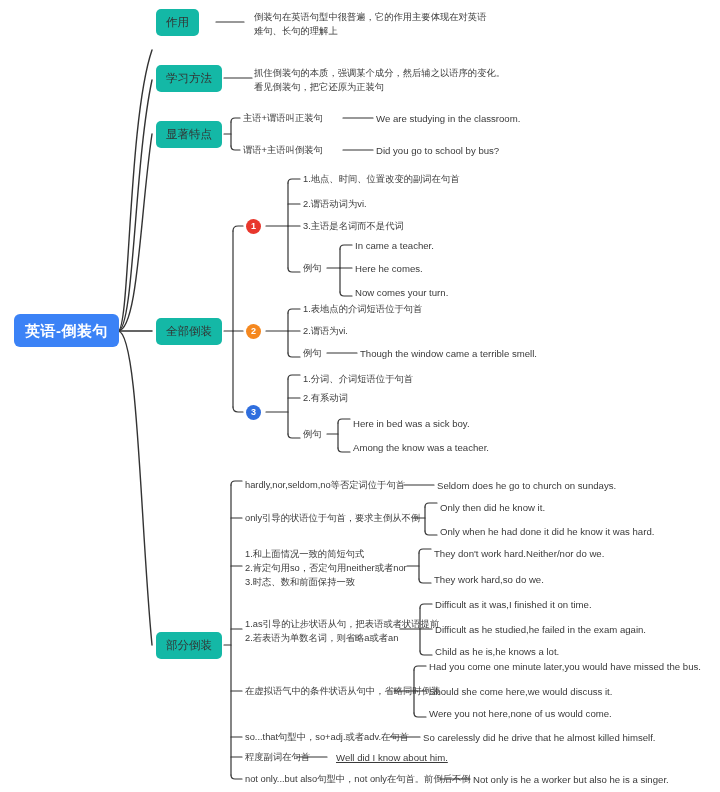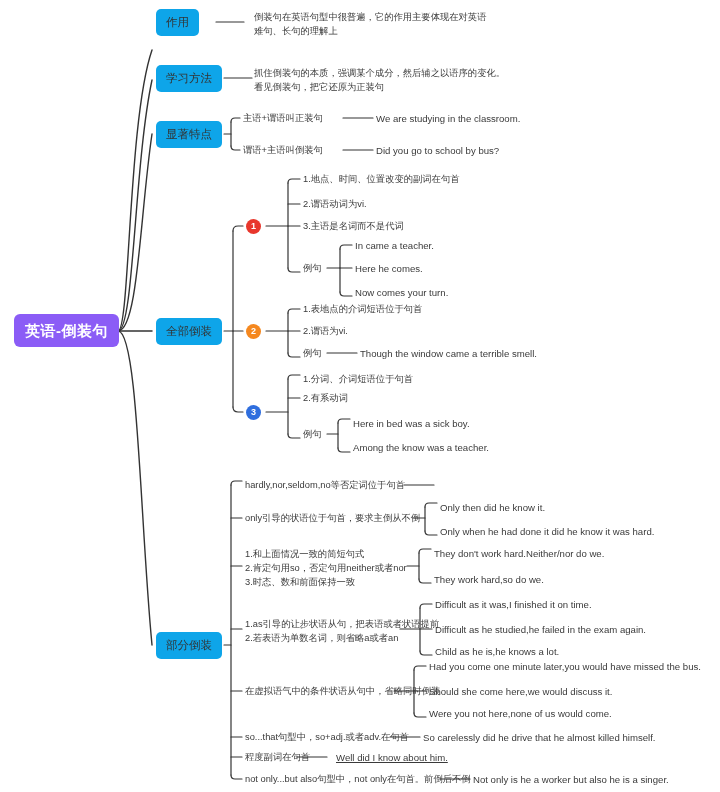--- a/index.html
+++ b/index.html
@@ -7,27 +7,27 @@
     width:720px;height:792px;position:relative;overflow:hidden;
     font-family:"Liberation Sans","DejaVu Sans",sans-serif;
     color:#333333;
   }
   #stage{position:absolute;left:0;top:0;width:720px;height:792px;}
   svg#links{position:absolute;left:0;top:0;width:720px;height:792px;pointer-events:none;}
   .node{position:absolute;white-space:pre;line-height:13px;}
 
   
   .root{
-    background:#8b5cf6;color:#ffffff;border-radius:6px;
+    background:#3b82f6;color:#ffffff;border-radius:6px;
     font-size:15px;font-weight:bold;padding:7px 11px;line-height:19px;
     letter-spacing:.5px;
   }
   
   .pill{
-    background:#0ea5e9;color:#333;border-radius:5px;
+    background:#14b8a6;color:#333;border-radius:5px;
     font-size:11.5px;padding:6px 10px;line-height:15px;
   }
   
   .leaf{font-size:9.3px;color:#3a3a3a;line-height:13.5px;}
   .leaf.cn{font-size:9.3px;}
   .leaf.en{font-size:9.6px;}
   .multi{line-height:14px;}
 
   
   .badge{
@@ -186,20 +186,21 @@
   <div class="badge b3" style="left:246px;top:405px;">3</div>
   <div class="node leaf cn" style="left:303px;top:373px;">1.分词、介词短语位于句首</div>
   <div class="node leaf cn" style="left:303px;top:392px;">2.有系动词</div>
   <div class="node leaf cn" style="left:303px;top:428px;">例句</div>
   <div class="node leaf en" style="left:353px;top:417px;">Here in bed was a sick boy.</div>
   <div class="node leaf en" style="left:353px;top:441px;">Among the know was a teacher.</div>
 
   <div class="node pill" style="left:156px;top:632px;">部分倒装</div>
 
   <div class="node leaf cn" style="left:245px;top:479px;">hardly,nor,seldom,no等否定词位于句首</div>
+  <div class="node leaf en" style="left:437px;top:479px;">Seldom does he go to church on sundays.</div>
 
   <div class="node leaf cn" style="left:245px;top:512px;">only引导的状语位于句首，要求主倒从不倒</div>
   <div class="node leaf en" style="left:440px;top:501px;">Only then did he know it.</div>
   <div class="node leaf en" style="left:440px;top:525px;">Only when he had done it did he know it was hard.</div>
 
   <div class="node leaf cn multi" style="left:245px;top:547px;">1.和上面情况一致的简短句式
 2.肯定句用so，否定句用neither或者nor
 3.时态、数和前面保持一致</div>
   <div class="node leaf en" style="left:434px;top:547px;">They don't work hard.Neither/nor do we.</div>
   <div class="node leaf en" style="left:434px;top:573px;">They work hard,so do we.</div>

